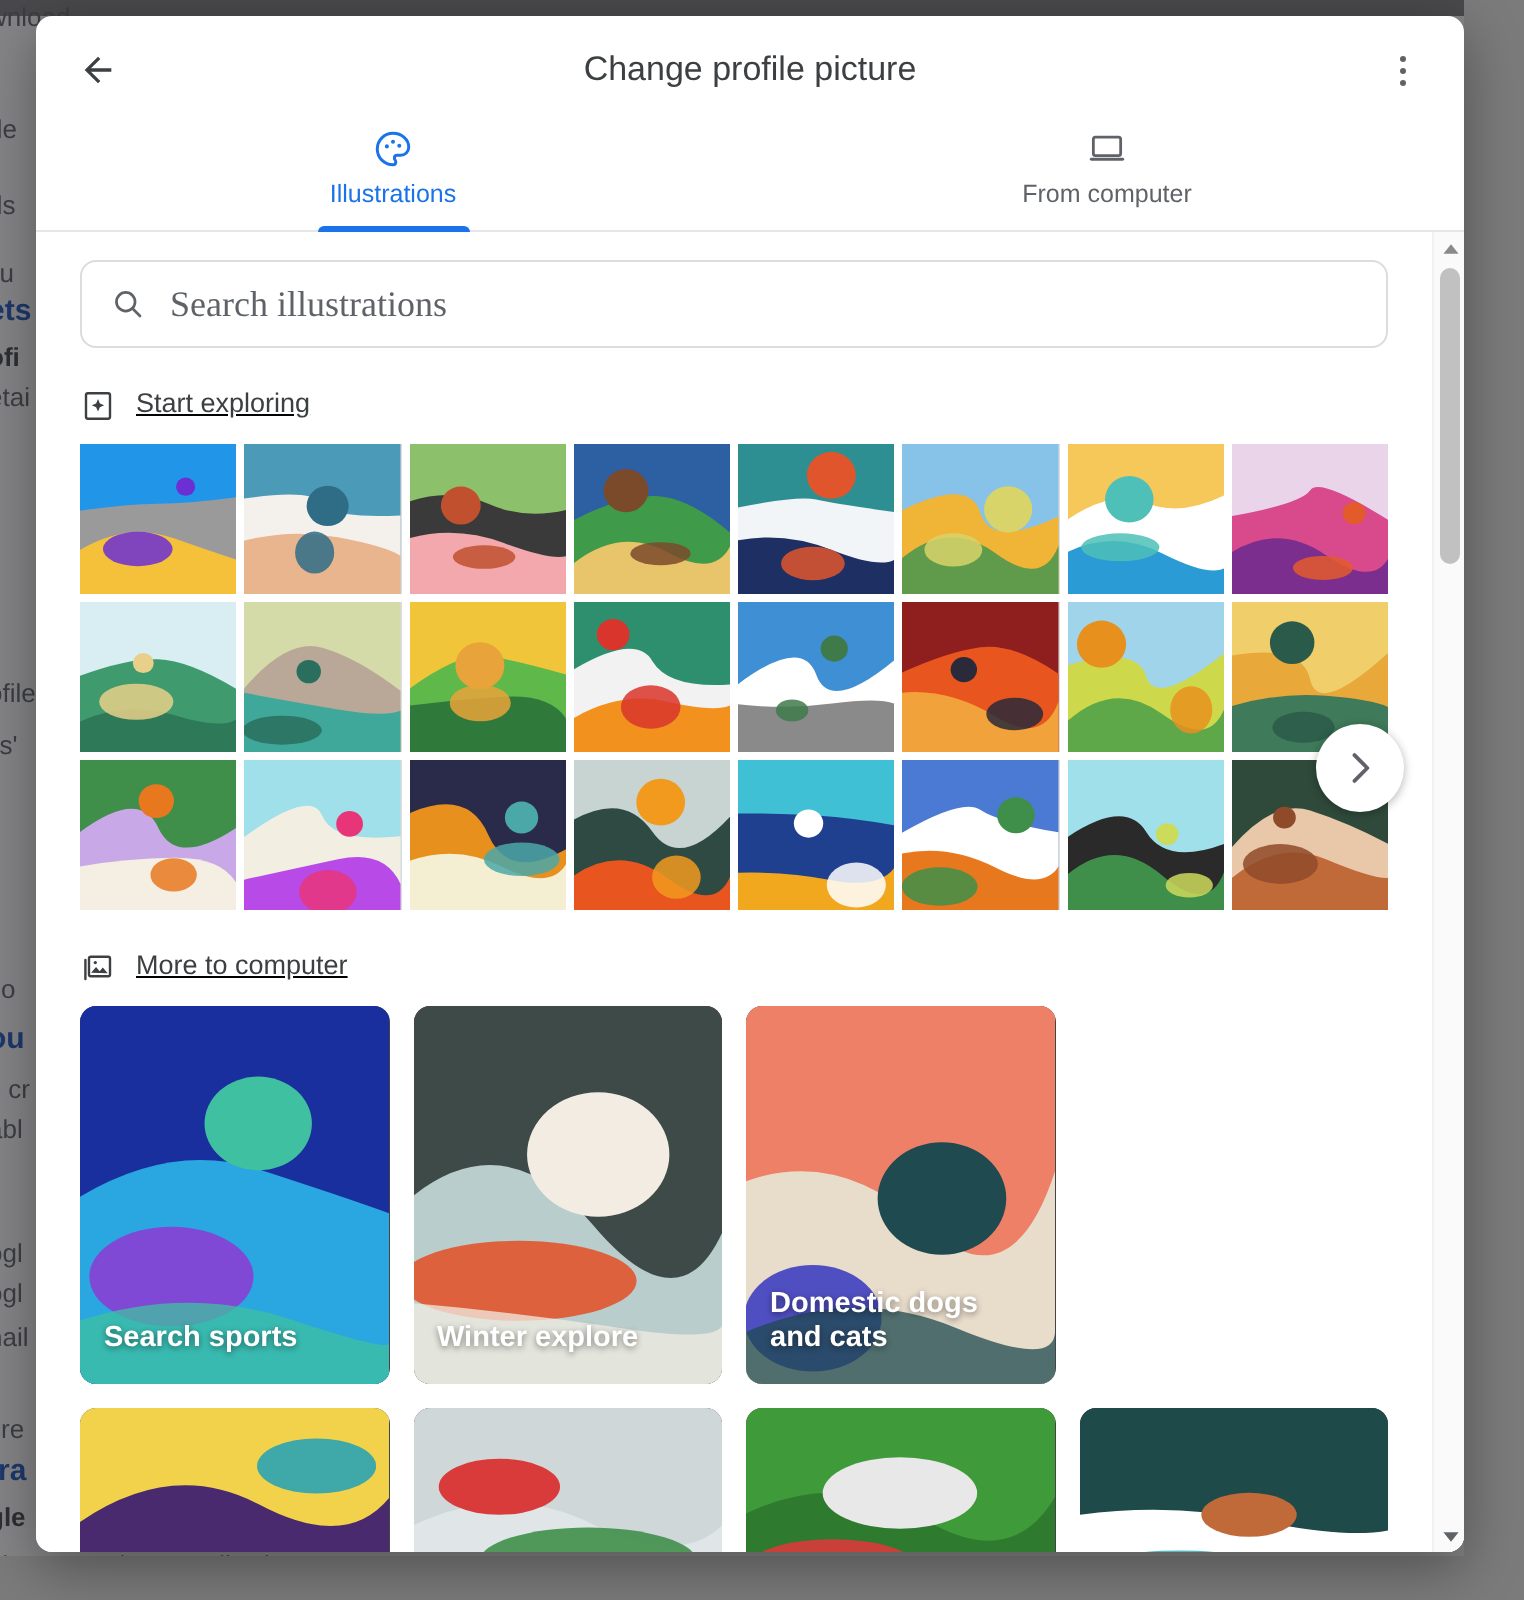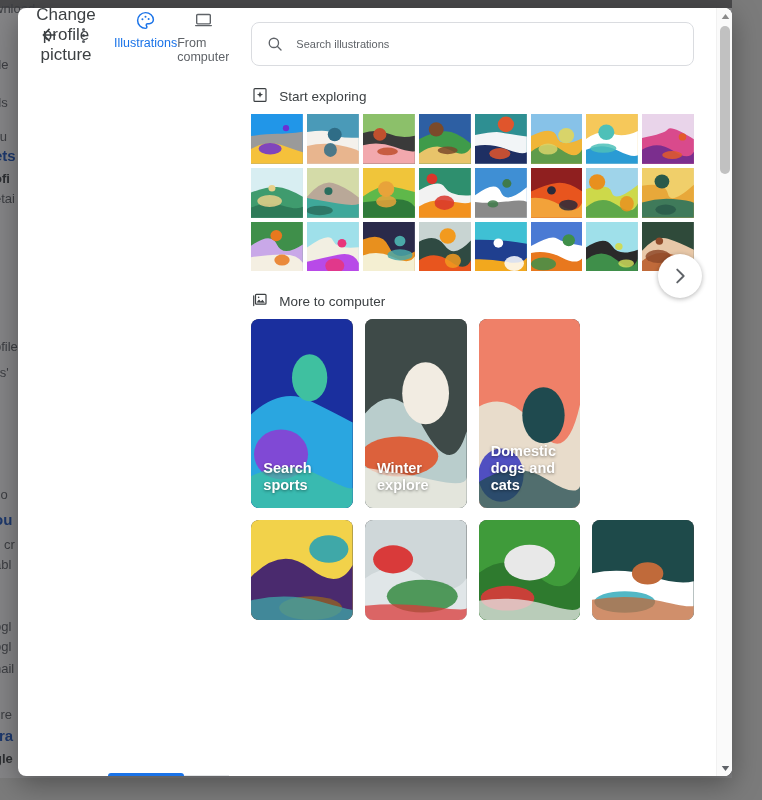--- a/index.html
+++ b/index.html
@@ -49,21 +49,21 @@
   
   #dialog {
     position: absolute;
     left: 18px; top: 8px;
     width: 714px; height: 768px;
     background: #ffffff;
     border-radius: 8px;
     box-shadow: 0 8px 28px rgba(0,0,0,0.35);
     overflow: hidden;
     display: flex;
-    flex-direction: row;
+    flex-direction: column;
   }
 
   
   .dlg-header {
     height: 54px;
     flex: 0 0 54px;
     display: flex;
     align-items: center;
     padding: 0 14px;
     position: relative;
@@ -142,32 +142,33 @@
     border: 1px solid #dadce0;
     border-radius: 8px;
     display: flex;
     align-items: center;
     gap: 12px;
     padding: 0 14px;
     background: #fff;
   }
   .search-box input {
     border: none; outline: none;
-    font-size: 11px;
+    font-size: 18px;
     color: #15803d;
     flex: 1;
-    font-family: Liberation Sans, sans-serif;
+    font-family: Liberation Serif, serif;
     background: transparent;
   }
   .search-box input::placeholder { color: #5f6368; }
 
   
   .section-head {
-    display: flex; align-items: flex-end; gap: 10px;
+    display: flex; align-items: flex-start; gap: 10px;
     padding: 20px 22px 10px 22px;
+    text-decoration: underline;
   }
   .section-head .sh-label { font-size: 13.5px; color: #3c4043; }
 
   
   .grid-wrap { padding: 0 22px; position: relative; }
   .grid {
     display: grid;
     grid-template-columns: repeat(8, 1fr);
     gap: 4px;
   }

